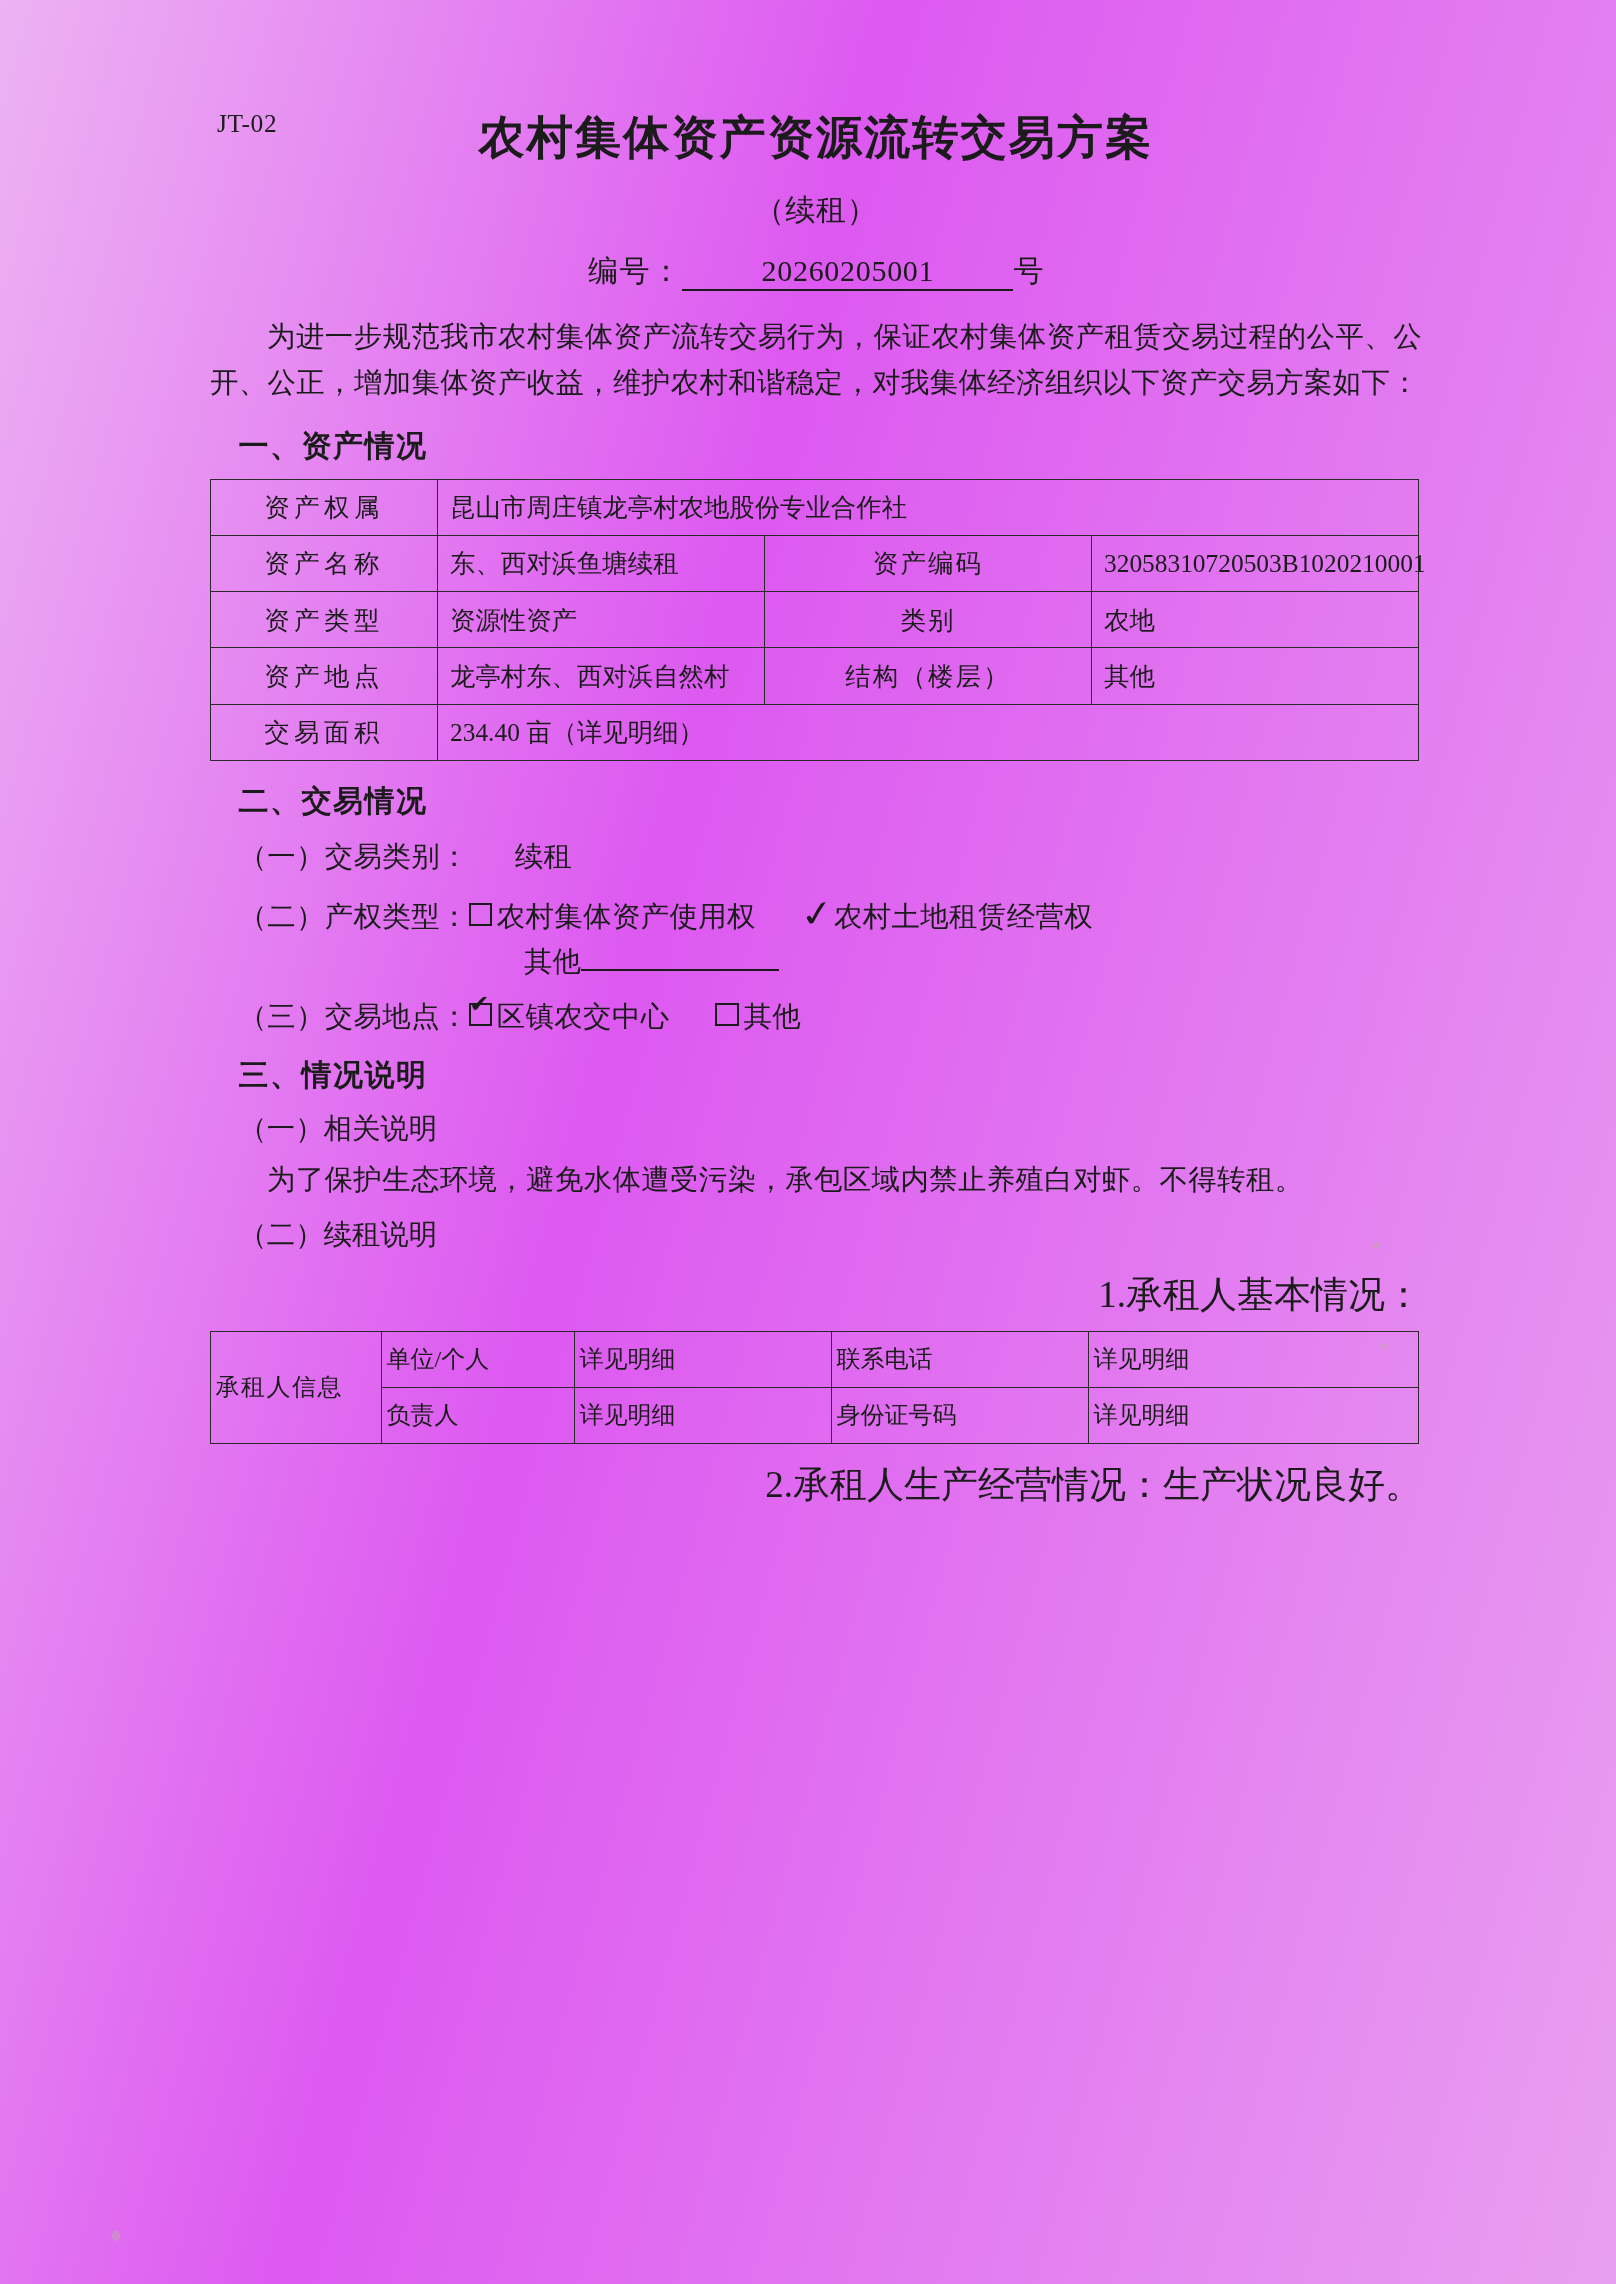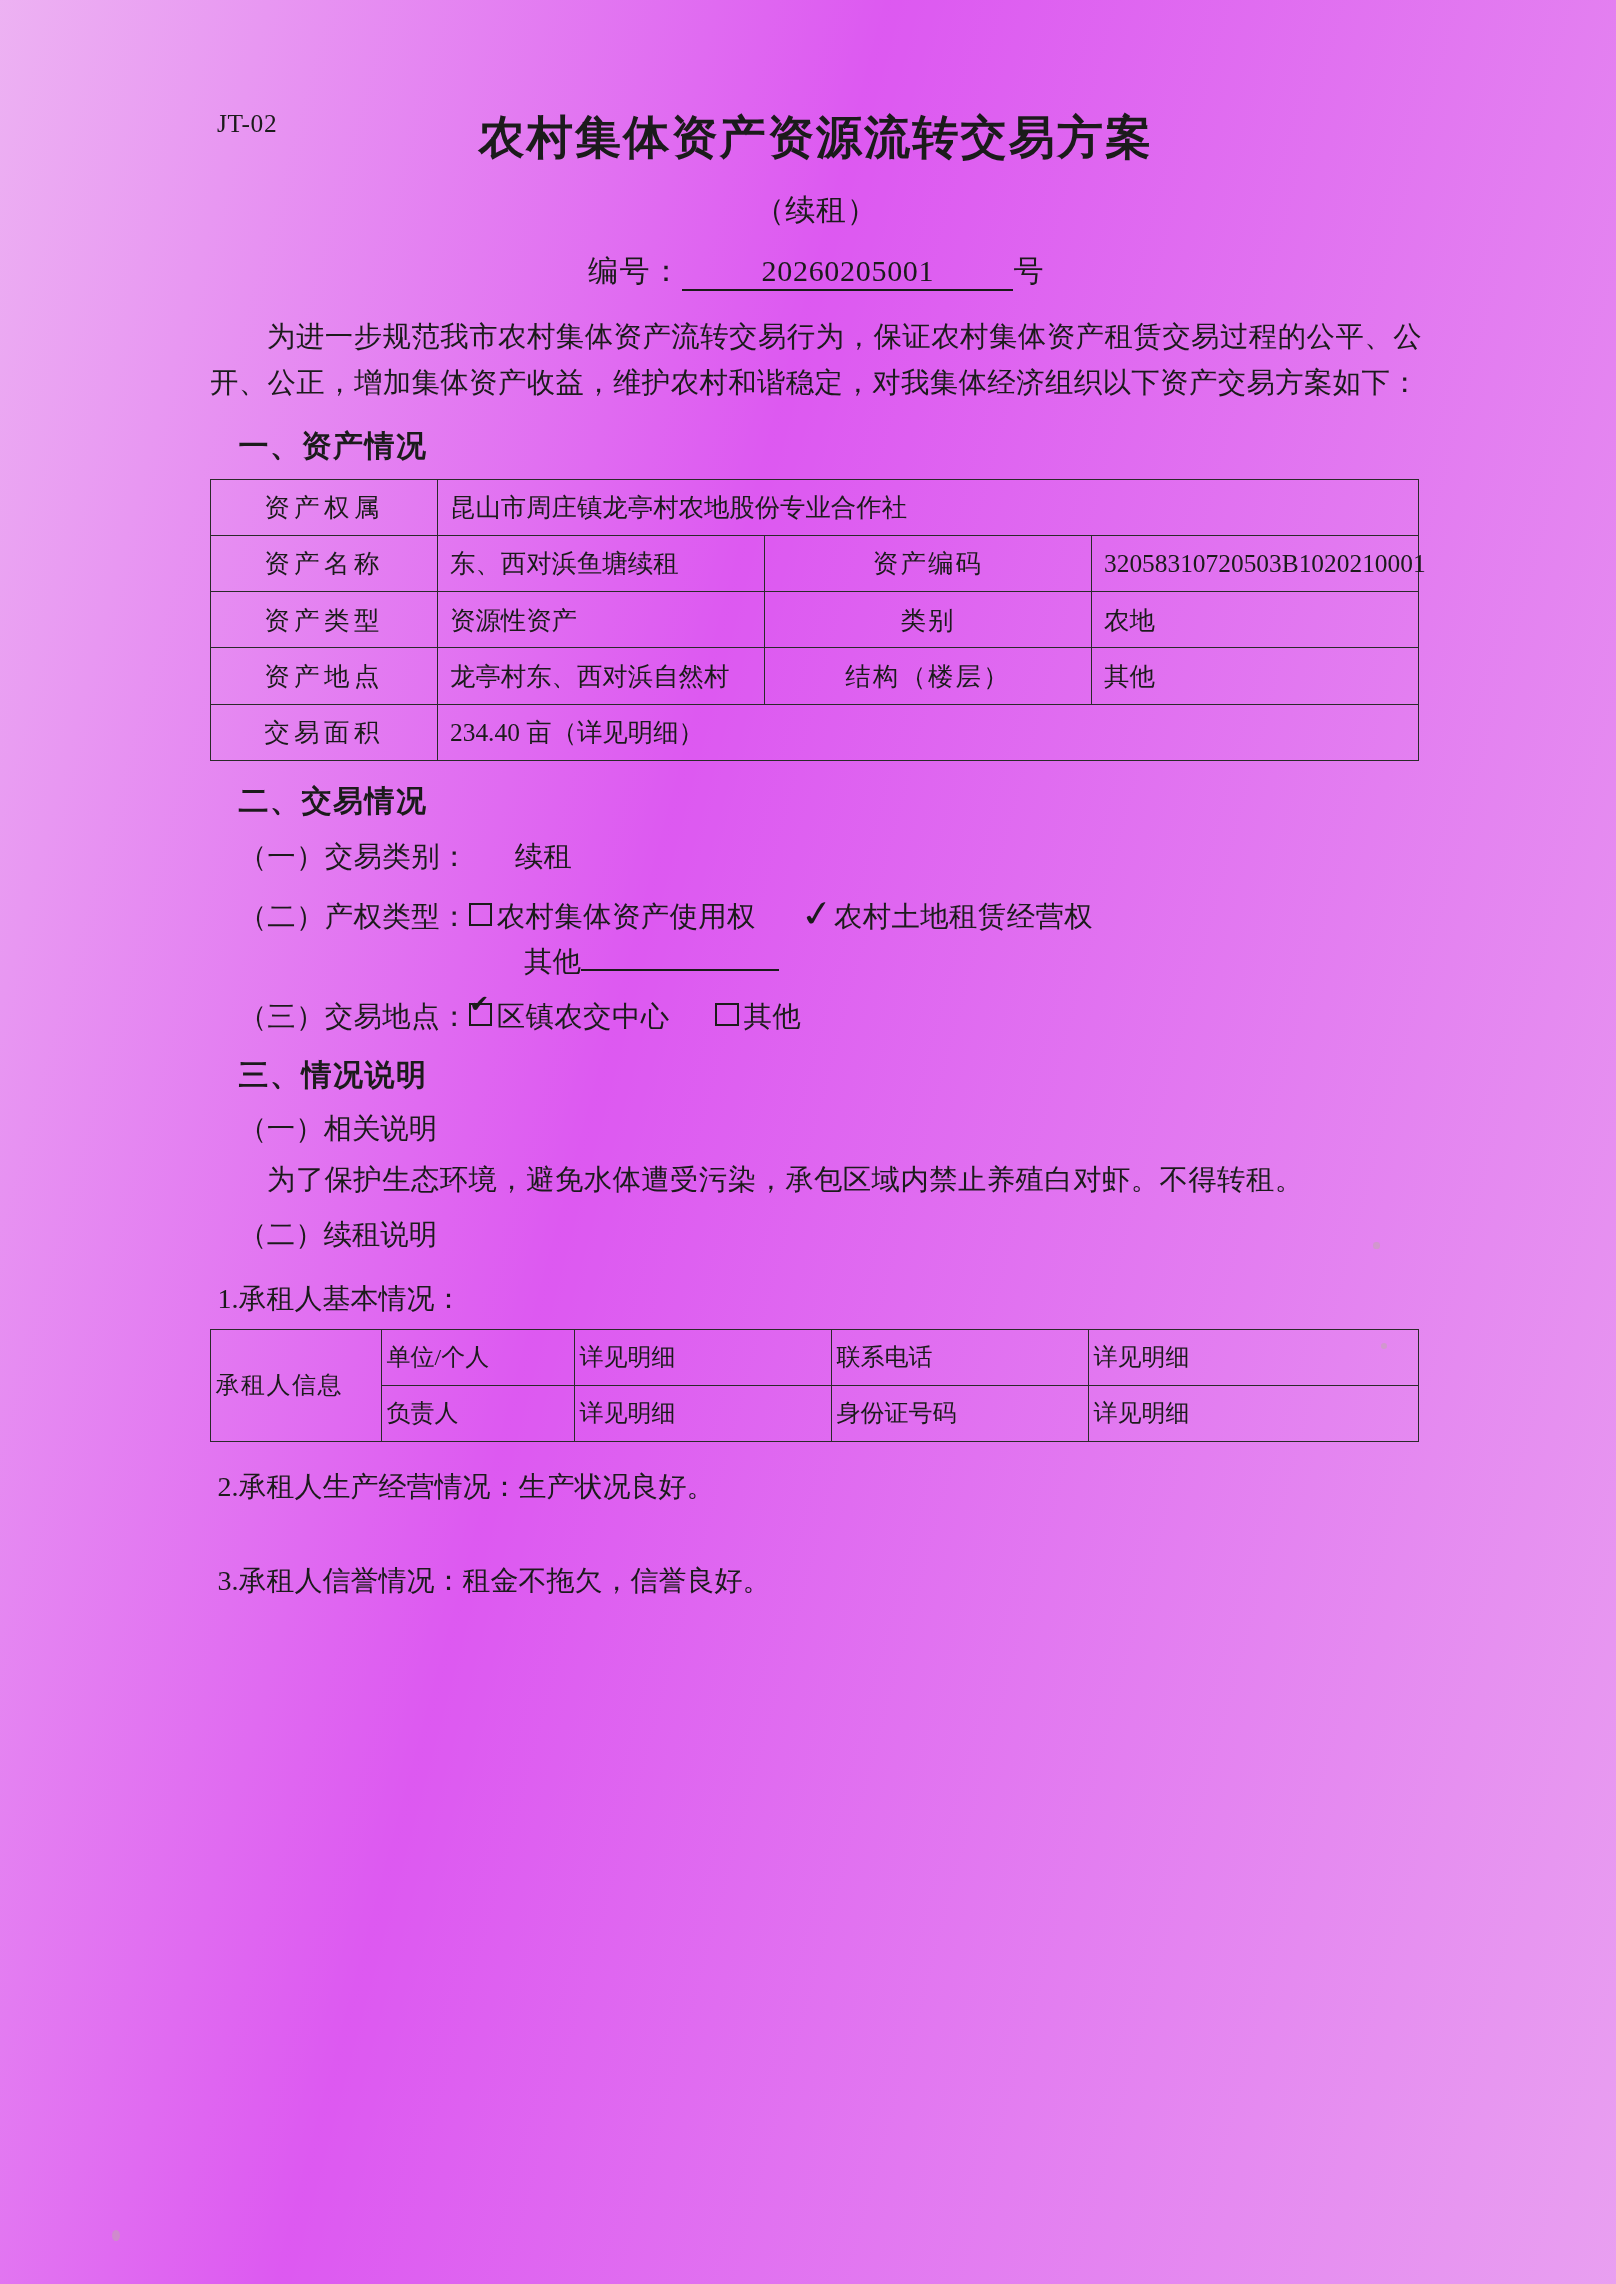--- a/index.html
+++ b/index.html
@@ -163,23 +163,24 @@
     padding-left: 28.4px;
   }
   .body-para {
     margin-top: 9px;
     font-size: 28.4px;
     line-height: 1.62;
     text-indent: 57px;
     letter-spacing: 0.4px;
   }
   .numbered {
-    margin-top: 26px;
-    font-size: 28px;
+    margin-top: 16px;
+    font-size: 37px;
     padding-left: 7.5px;
+    text-align: right;
   }
   table.tenant {
     margin-top: 10.5px;
     border-collapse: collapse;
     width: 1209px;
     table-layout: fixed;
   }
   table.tenant td {
     border: 1.5px solid #2a2a2a;
     font-size: 24px;
@@ -295,21 +296,20 @@
         <td class="c2">负责人</td>
         <td class="c3">详见明细</td>
         <td class="c4">身份证号码</td>
         <td>详见明细</td>
       </tr>
     </tbody>
       </table>
 
     <div class="numbered">2.承租人生产经营情况：生产状况良好。</div>
     <div class="footnote-gap"></div>
-    <div class="numbered">3.承租人信誉情况：租金不拖欠，信誉良好。</div>
 
   </div>
 
   <div class="stray-mark" style="left:1373px; top:1242px; width:6.7px; height:6.7px;"></div>
   <div class="stray-mark" style="left:1381px; top:1343px; width:6px; height:6px;"></div>
   <div class="stray-mark" style="left:112px; top:2230px; width:7.5px; height:10.5px;"></div>
 </div>
 
 
 </body></html>

